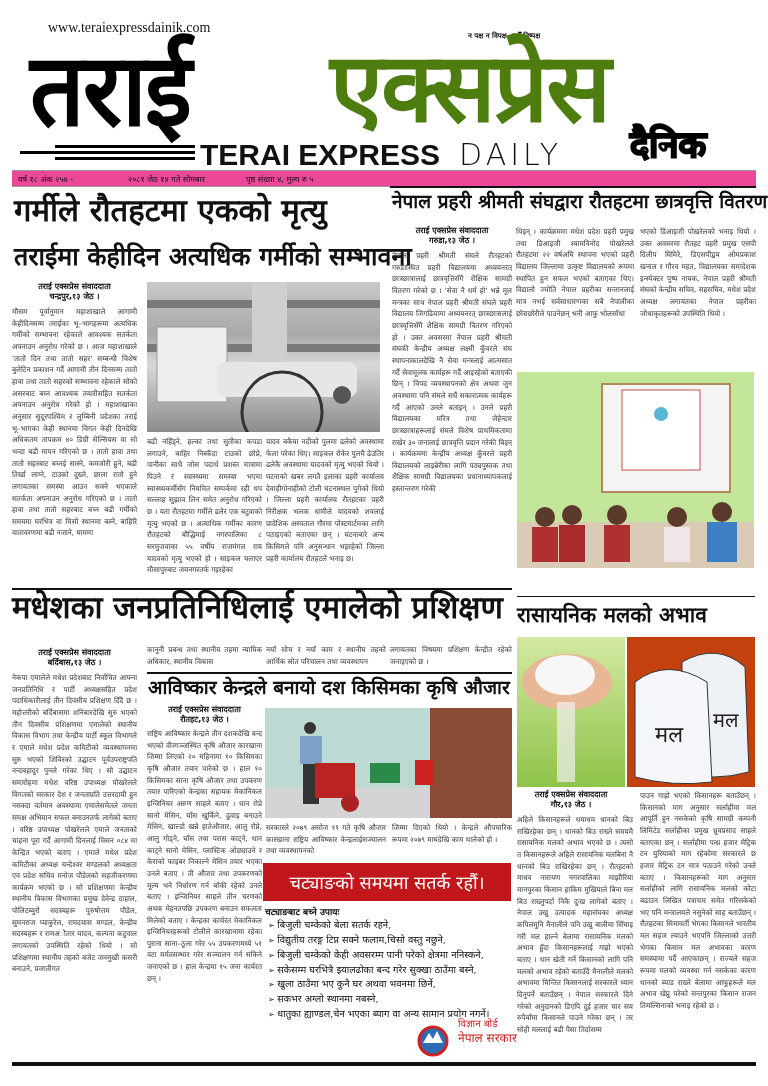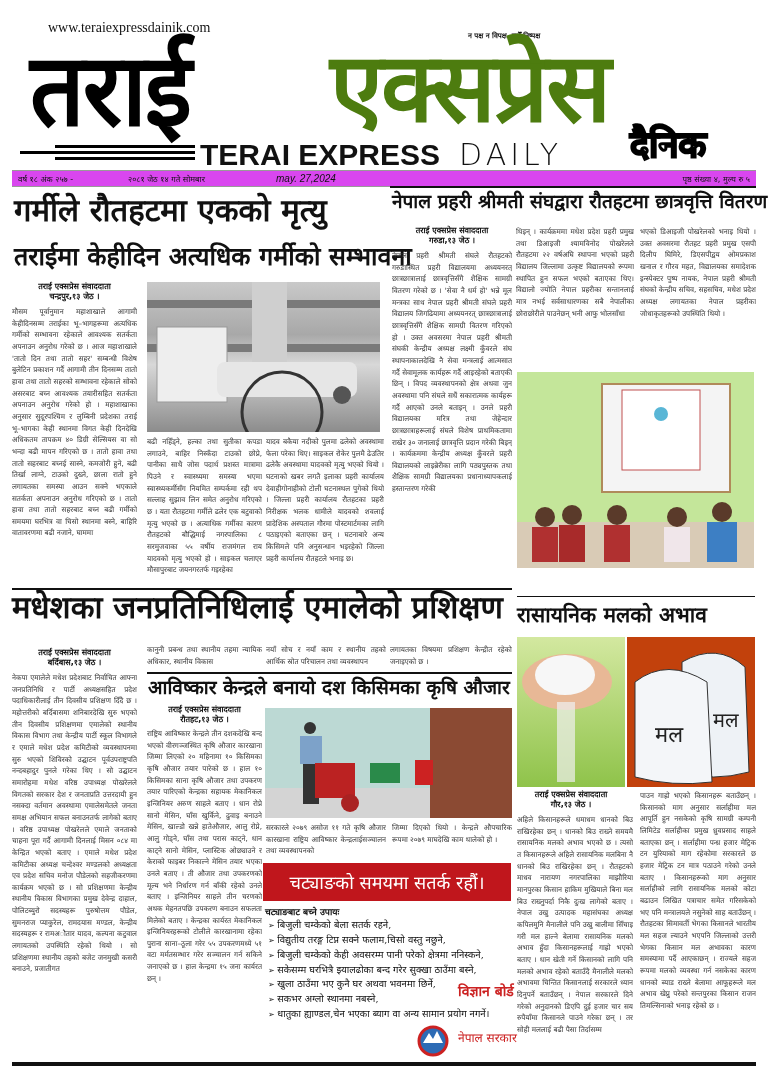--- a/index.html
+++ b/index.html
@@ -10,21 +10,21 @@
   .mast-title { left: 30px; top: 40px; font-family: "DejaVu Serif", serif; font-weight: 900; font-size: 96px; letter-spacing: -2px; line-height: 1; color: #000; transform: scaleY(1.05); transform-origin: top left; }
   .mast-title-2 { left: 330px; top: 40px; font-family: "DejaVu Serif", serif; font-weight: 900; font-size: 96px; letter-spacing: -2px; line-height: 1; color: #4d7c0f; }
   .mast-lines { left: 20px; top: 145px; width: 175px; height: 20px; }
   .mast-lines div { height: 3px; background: #000; margin-bottom: 3px; }
   .mast-lines div:nth-child(1) { width: 140px; margin-left: 35px; }
   .mast-lines div:nth-child(2) { width: 175px; }
   .mast-lines div:nth-child(3) { width: 140px; margin-left: 35px; }
   .mast-en { left: 200px; top: 137px; font-family: "Liberation Sans", sans-serif; font-weight: 900; font-size: 30px; letter-spacing: 0px; }
   .mast-en .daily { font-weight: 300; font-family: "DejaVu Sans", sans-serif; letter-spacing: 4px; margin-left: 19px; }
   .dainik { left: 630px; top: 119px; font-family: "DejaVu Serif", serif; font-weight: 900; font-size: 36px; color: #fff; -webkit-text-stroke: 2px #000; }
-  .infobar { left: 12px; top: 170px; width: 744px; height: 17px; background: #d946ef; border-top: 1px solid #999; border-bottom: 1px solid #999; font-size: 8px; display: flex; align-items: center; padding: 0 6px; }
+  .infobar { left: 12px; top: 170px; width: 744px; height: 17px; background: #ec4899; border-top: 1px solid #999; border-bottom: 1px solid #999; font-size: 8px; display: flex; align-items: center; padding: 0 6px; }
   .infobar .issue { width: 110px; } .infobar .bsdate { width: 118px; } .infobar .date { flex: 1; font-family: "Liberation Sans", sans-serif; font-style: italic; font-size: 10px; padding-left: 30px; }
   .hl-big { font-family: "DejaVu Serif", serif; font-weight: 900; color: #111; line-height: 1.1; white-space: nowrap; }
   .byline { font-size: 8px; font-weight: bold; text-align: center; line-height: 1.3; }
   .body-text { font-size: 7.2px; line-height: 1.62; color: #333; text-align: justify; }
   .rule { background: #111; }
   .col { overflow: hidden; }
   .photo { overflow: hidden; }
   .alert-box { left: 263px; top: 863px; width: 248px; height: 38px; background: #c0161c; color: #fff; font-family: "DejaVu Serif", serif; font-size: 18px; display: flex; align-items: center; justify-content: center; }
   .tips-title { left: 265px; top: 905px; font-size: 9px; font-weight: bold; }
   .tips { left: 268px; top: 918px; font-family: "DejaVu Serif", serif; font-size: 9.6px; line-height: 1.55; }
@@ -44,21 +44,20 @@
     <div></div>
   </div>
 <div class="abs mast-en">
   <span>TERAI EXPRESS</span><span class="daily">DAILY</span>
 </div>
 <div class="abs dainik">दैनिक</div>
 
 <div class="abs infobar">
   <span class="issue">वर्ष १८  अंक २५७ -</span>
   <span class="bsdate">२०८१ जेठ १४ गते सोमबार</span>
-  <span class="date">may. 27,2024</span>
   <span>पृष्ठ संख्या ४, मुल्य रु ५</span>
 </div>
 
 <div class="abs hl-big" style="left:14px;top:193px;font-size:31px;">गर्मीले रौतहटमा एकको मृत्यु</div>
 <div class="abs hl-big" style="left:14px;top:243px;font-size:25px;">तराईमा केहीदिन अत्यधिक गर्मीको सम्भावना</div>
 <div class="abs" style="left:12px;top:282px;width:125px;">
   <div class="byline">तराई एक्सप्रेस संवाददाता</div>
   <div class="byline">चन्द्रपुर,१३ जेठ ।</div>
 </div>
 <div class="abs col body-text" style="left:12px;top:306px;width:125px;height:280px;">मौसम पूर्वानुमान महाशाखाले आगामी केहीदिनसम्म तराईका भू–भागहरूमा अत्यधिक गर्मीको सम्भावना रहेकाले आवश्यक सतर्कता अपनाउन अनुरोध गरेको छ । आज महाशाखाले 'तातो दिन तथा तातो सहर' सम्बन्धी विशेष बुलेटिन प्रकाशन गर्दै आगामी तीन दिनसम्म तातो हावा तथा तातो सहरको सम्भावना रहेकाले सोको असरबाट बच्न आवश्यक तयारीसहित सतर्कता अपनाउन अनुरोध गरेको हो । महाशाखाका अनुसार सुदूरपश्चिम र लुम्बिनी प्रदेशका तराई भू–भागका केही स्थानमा विगत केही दिनदेखि अधिकतम तापक्रम ४० डिग्री सेल्सियस वा सो भन्दा बढी मापन गरिएको छ । तातो हावा तथा तातो सहरबाट बच्नई सास्ने, कमजोरी हुने, बढी तिर्खा लाग्ने, टाउको दुख्ने, छाला रातो हुने लगायतका समस्या आउन सक्ने भएकाले सतर्कता अपनाउन अनुरोध गरिएको छ । तातो हावा तथा तातो सहरबाट बच्न बढी गर्मीको समयमा घरभित्र वा चिसो स्थानमा बस्ने, बाहिरि वातावरणमा बढी नजाने, घाममा</div>
@@ -154,21 +153,21 @@
   <li>धातुका ह्याण्डल,चेन भएका ब्याग वा अन्य सामान प्रयोग नगर्ने।</li>
 </ul>
 <div class="abs" style="left:417px;top:1025px;width:32px;height:32px;">
   <svg width="32" height="32">
       <circle cx="16" cy="16" r="14" fill="#2d6bb5"></circle>
       <path d="M6 18 L12 8 L16 14 L20 6 L26 18 Z" fill="#fff"></path>
       <circle cx="16" cy="16" r="14" fill="none" stroke="#c22" stroke-width="3"></circle>
     </svg>
 </div>
 <div class="abs" style="left:458px;top:1029px;font-size:12px;color:#c22;">नेपाल सरकार</div>
-<div class="abs" style="left:458px;top:981px;font-size:14px;color:#c22;font-weight:bold;">विज्ञान बोर्ड</div>
+<div class="abs" style="left:458px;top:1016px;font-size:10px;color:#c22;font-weight:normal;">विज्ञान बोर्ड</div>
 
 <div class="abs hl-big" style="left:517px;top:603px;font-size:21px;">रासायनिक मलको अभाव</div>
 <div class="abs photo" style="left:517px;top:637px;width:108px;height:150px;background:linear-gradient(180deg,#d3e8a0 0%,#8fc34a 100%);">
   <svg width="108" height="150">
     <ellipse cx="50" cy="45" rx="45" ry="28" fill="#e8b896"></ellipse>
     <ellipse cx="48" cy="38" rx="30" ry="20" fill="#f7f7f7"></ellipse>
     <rect x="40" y="65" width="18" height="80" fill="#f0f0f0" opacity="0.7"></rect>
   </svg>
 </div>
 <div class="abs photo" style="left:627px;top:637px;width:128px;height:150px;background:#c2410c;">

